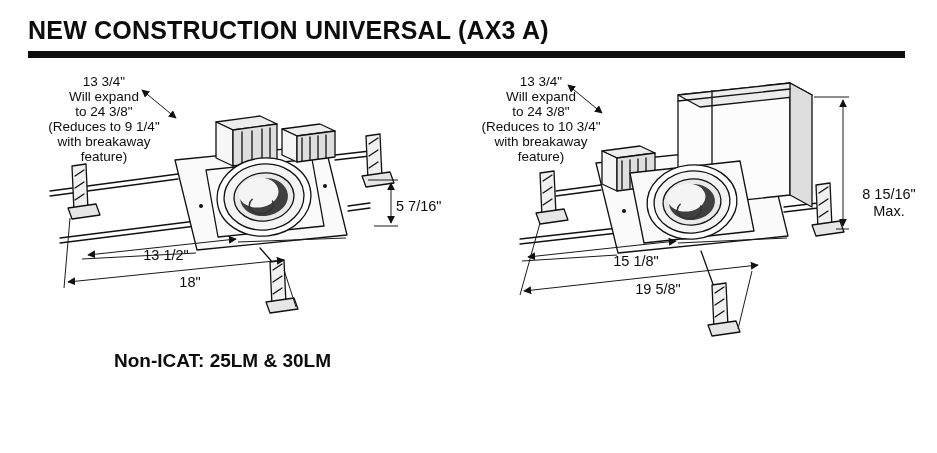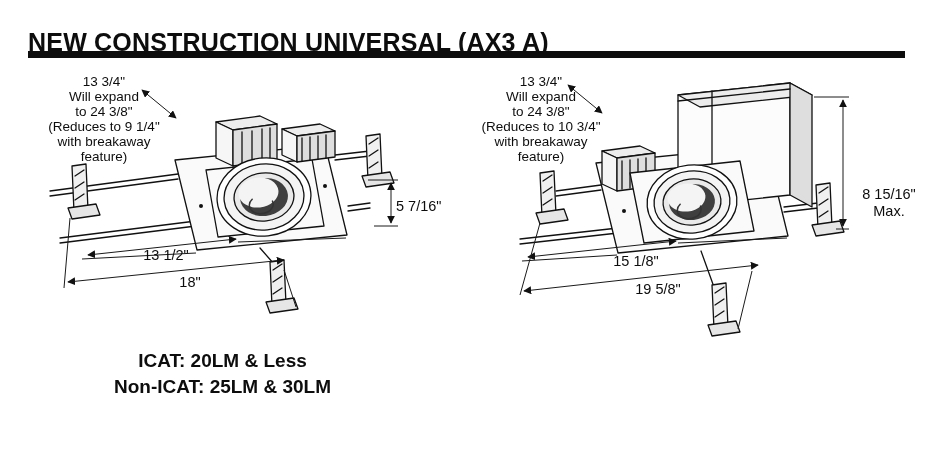--- a/index.html
+++ b/index.html
@@ -9,21 +9,21 @@
     font-family:"Liberation Sans", sans-serif;
     color:#111;
     position:relative;
     overflow:hidden;
   }
   .page { position:absolute; inset:0; background:#fff; }
 
   .title {
     position:absolute; left:28px; top:16px;
     font-size:25px; font-weight:bold; letter-spacing:0.2px;
-    white-space:nowrap; color:#0d0d0d;margin-top:12px;
+    white-space:nowrap; color:#0d0d0d;
   }
   .title-rule {
     position:absolute; left:28px; top:51px;
     width:877px; height:7px; background:#0d0d0d;
   }
 
   .note {
     position:absolute; text-align:center;
     font-size:13.5px; line-height:15px; color:#0d0d0d;
   }
@@ -162,21 +162,20 @@
       <line x1="266" y1="241" x2="254" y2="204"></line>
       <line x1="38" y1="216" x2="254" y2="194" marker-start="url(#arr)" marker-end="url(#arr)"></line>
     </g>
   </svg>
 
   <div class="dim dim-left-height">5 7/16"</div>
   <div class="dim dim-left-inner">13 1/2"</div>
   <div class="dim dim-left-outer">18"</div>
 
   <div class="caption caption-left">
-    <div>ICAT: 20LM &amp; Less</div>
     <div>Non-ICAT: 25LM &amp; 30LM</div>
   </div>
 
   <div class="note note-right">
     <div>13 3/4"</div>
     <div>Will expand</div>
     <div>to 24 3/8"</div>
     <div>(Reduces to 10 3/4"</div>
     <div>with breakaway</div>
     <div>feature)</div>

